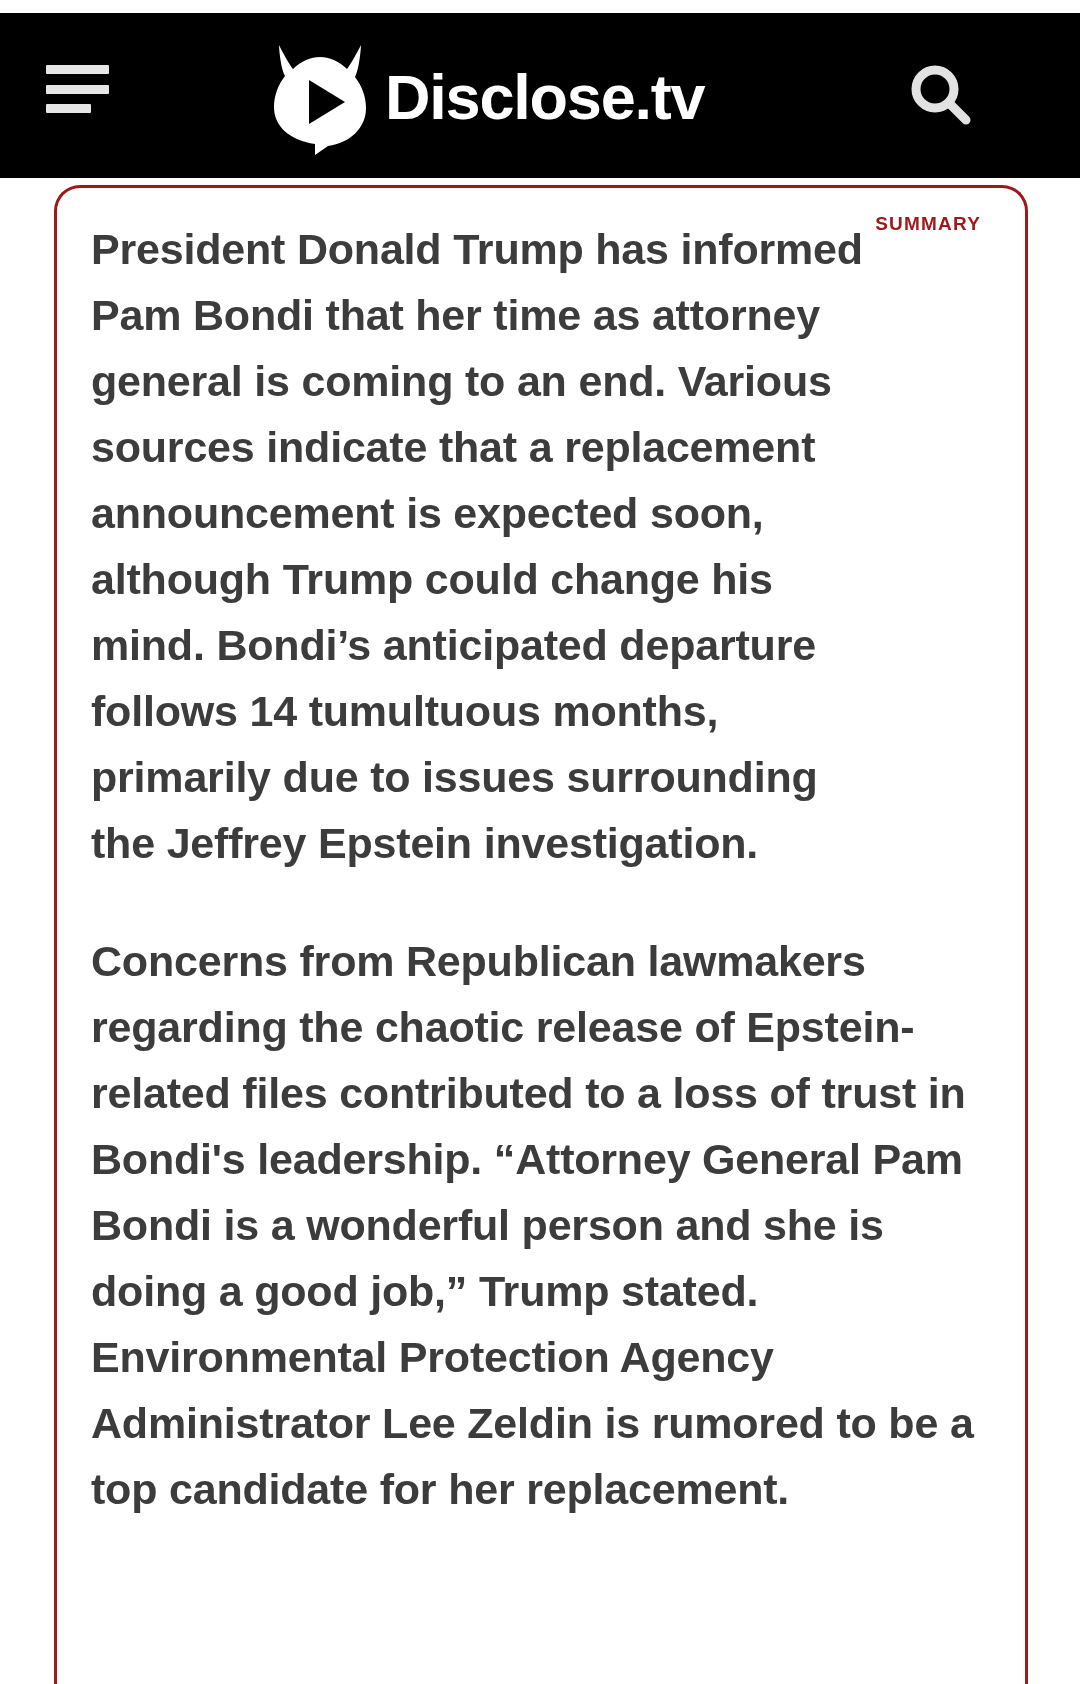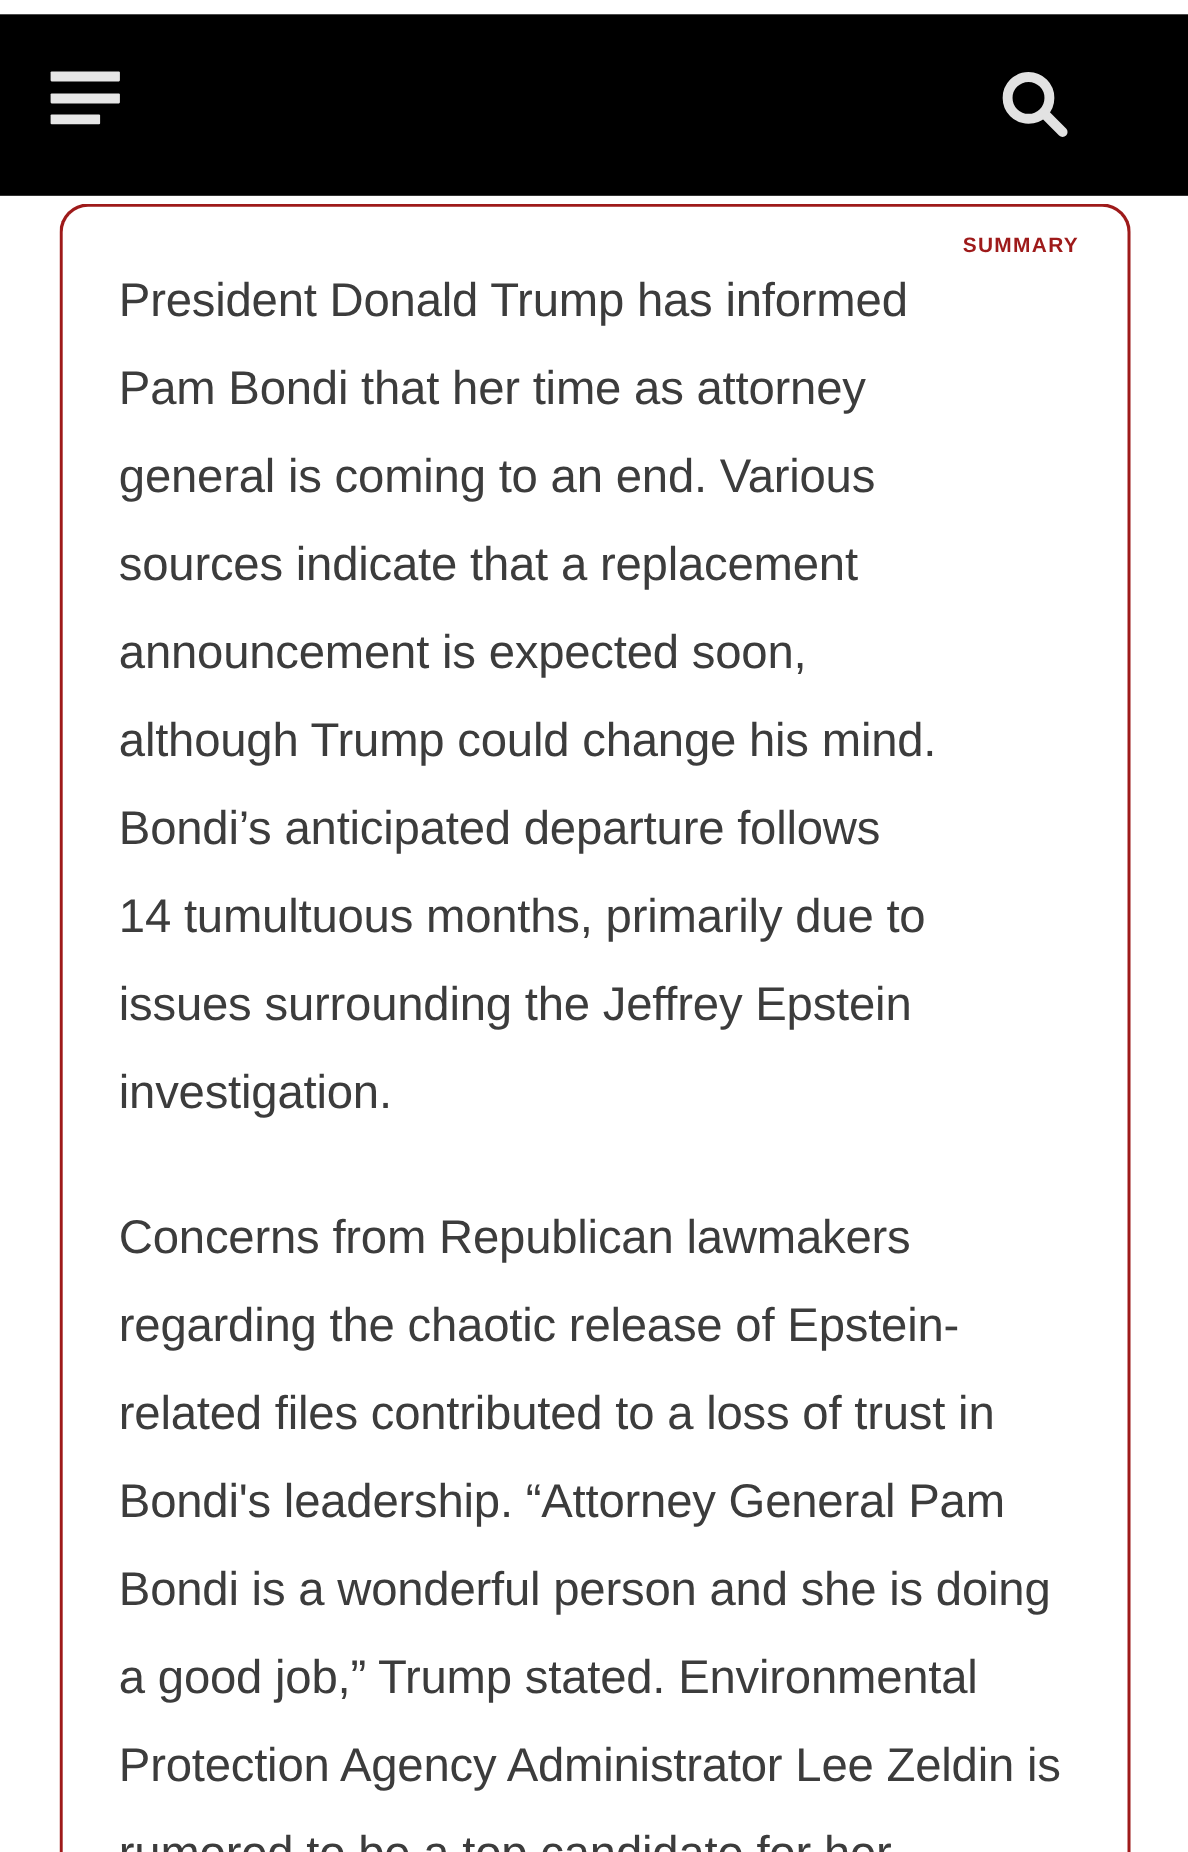--- a/index.html
+++ b/index.html
@@ -118,27 +118,27 @@
     top: 26px;
     color: #9e1a1a;
     font-size: 19px;
     font-weight: bold;
     letter-spacing: 1.2px;
     line-height: 1;
     font-family: "Liberation Sans", sans-serif;
   }
 
   .body-text {
-    margin: 17px;
+    margin: 0;
     padding: 0 0 0 0;
     color: #3c3c3c;
     font-size: 43px;
-    line-height: 80px;
+    line-height: 66px;
     font-family: "Liberation Sans", sans-serif;
-    font-weight: normal;
+    font-weight: bold;
     letter-spacing: -0.2px;
   }
   .body-text + .body-text {
     margin-top: 52px;
   }
   .para-first {
     padding-right: 110px;
   }
 </style>
 </head>
@@ -147,20 +147,27 @@
 <div class="top-strip"></div>
 
 <header class="site-header">
 
   <div class="hamburger">
     <span></span>
     <span></span>
     <span></span>
   </div>
 
+  <a class="brand">
+    <svg class="brand-mark" viewBox="0 0 104 116" aria-hidden="true">
+      <path fill="#ffffff" d="M14 6 C14 6 22 22 28 30 C36 22 46 18 55 18 C64 18 74 22 82 30 C88 22 96 6 96 6 C96 6 95 28 90 38 C97 47 101 58 101 69 C101 89 85 104 63 107 L50 116 L50 105 C24 101 9 87 9 68 C9 57 13 46 20 37 C15 27 14 6 14 6 Z"></path>
+      <path fill="#000000" d="M44 41 L80 63 L44 85 Z"></path>
+    </svg>
+    <span class="brand-name">Disclose.tv</span>
+  </a>
 
   <div class="search-btn">
     <svg viewBox="0 0 68 68" width="68" height="68" aria-hidden="true">
       <circle cx="28" cy="28" r="19" fill="none" stroke="#e2e2e2" stroke-width="9"></circle>
       <line x1="42" y1="42" x2="59" y2="59" stroke="#e2e2e2" stroke-width="9" stroke-linecap="round"></line>
     </svg>
   </div>
 
 </header>
 

